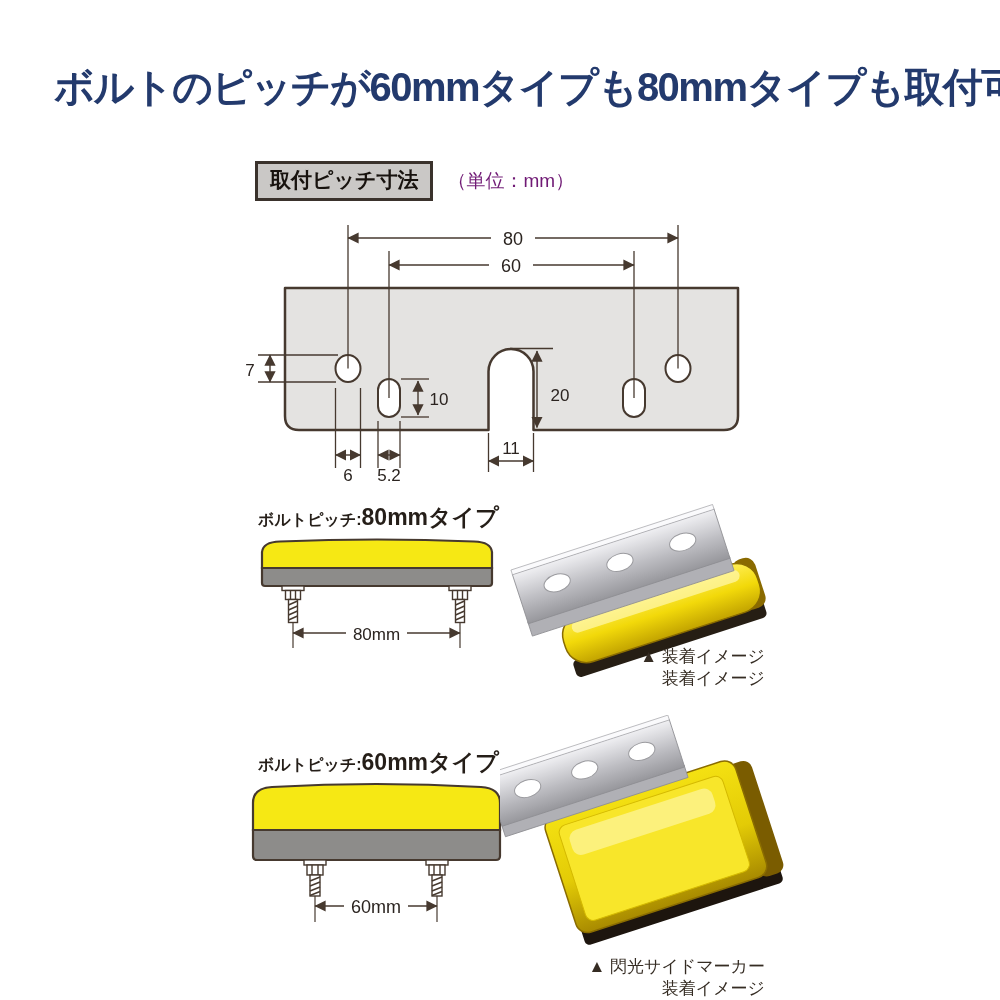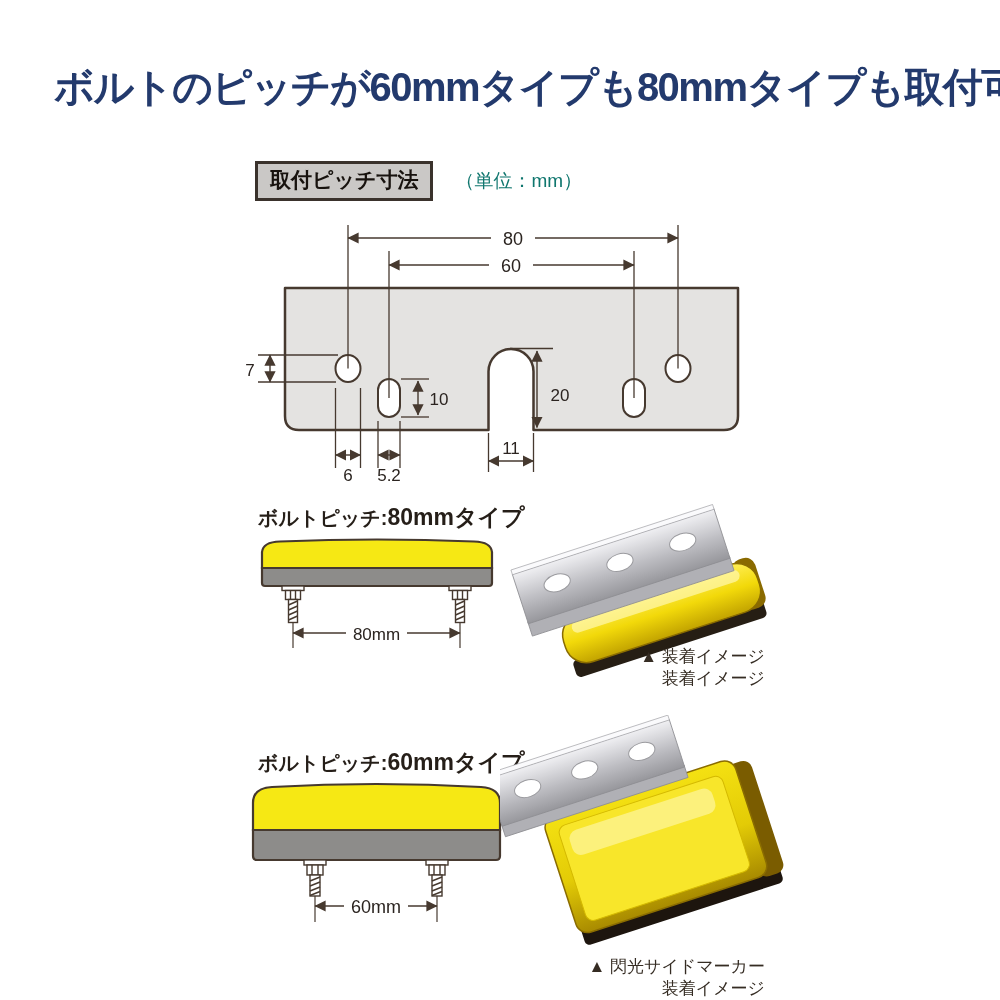--- a/index.html
+++ b/index.html
@@ -1,26 +1,26 @@
 <!DOCTYPE html>
 <html><head>
 <meta charset="utf-8">
 <style>
   html,body{margin:0;padding:0;background:#fff;}
   .canvas{position:relative;width:1000px;height:1000px;background:#ffffff;
           font-family:"Liberation Sans",sans-serif;overflow:hidden;}
   .abs{position:absolute;}
   .title{left:54px;top:60px;font-size:40px;font-weight:bold;color:#233a6d;
          letter-spacing:-1.5px;white-space:nowrap;}
-  .sec-row{left:255px;top:161px;display:flex;align-items:center;gap:22px;}
+  .sec-row{left:255px;top:161px;display:flex;align-items:center;gap:14px;}
   .sec-box{background:#cac8c6;border:3px solid #3a322c;padding:2px 12px 4px 12px;
            font-size:21px;font-weight:bold;color:#17120e;white-space:nowrap;}
-  .unit-note{font-size:19px;color:#0f766e;white-space:nowrap;}
+  .unit-note{font-size:19px;color:#701a75;white-space:nowrap;}
   .type-label{color:#251e18;font-weight:bold;white-space:nowrap;}
-  .type-label .pfx{font-size:20px;}
+  .type-label .pfx{font-size:16px;}
   .type-label .big{font-size:23px;}
   .cap{font-size:17px;line-height:22px;color:#352c23;text-align:right;white-space:nowrap;}
   svg text{font-family:"Liberation Sans",sans-serif;fill:#2b2420;}
   .dimtxt{font-size:17px;}
   .dimtxt-lg{font-size:18px;}
 </style>
 </head>
 <body>
 
 <div class="canvas">

